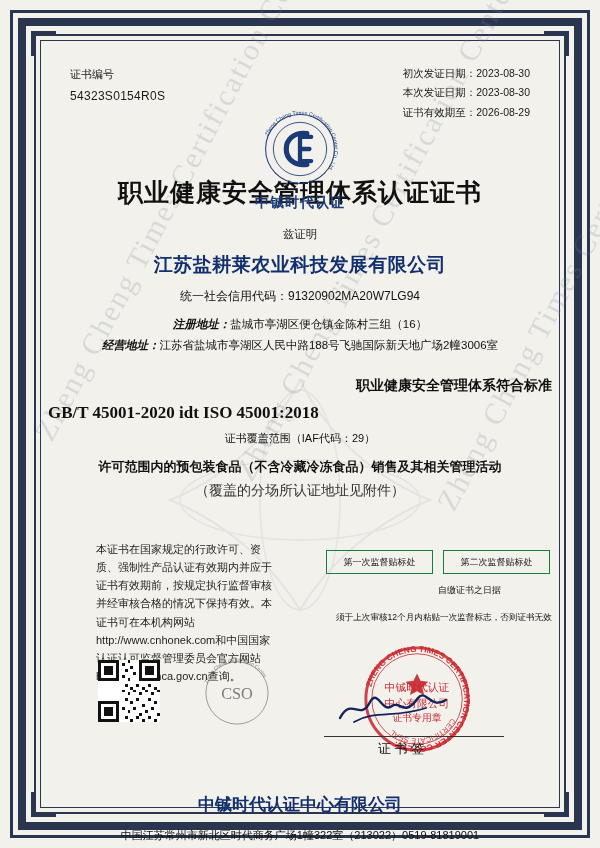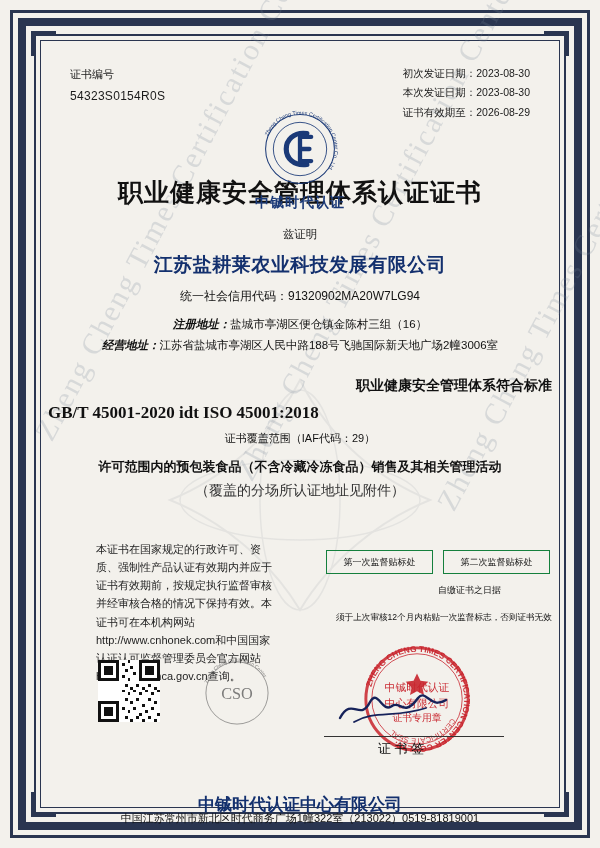--- a/index.html
+++ b/index.html
@@ -314,21 +314,21 @@
     top: 253px;
     text-align: center;
     font-size: 17px;
     font-weight: bold;
     color: #13306e;
     font-family: "DejaVu Sans", sans-serif;
   }
   .org-addr {
     position: absolute;
     left: 0; right: 0;
-    top: 271px;
+    top: 288px;
     text-align: center;
     font-size: 11px;
     color: #111;
   }
 </style>
 </head>
 <body>
 
 <div id="cert">
 

